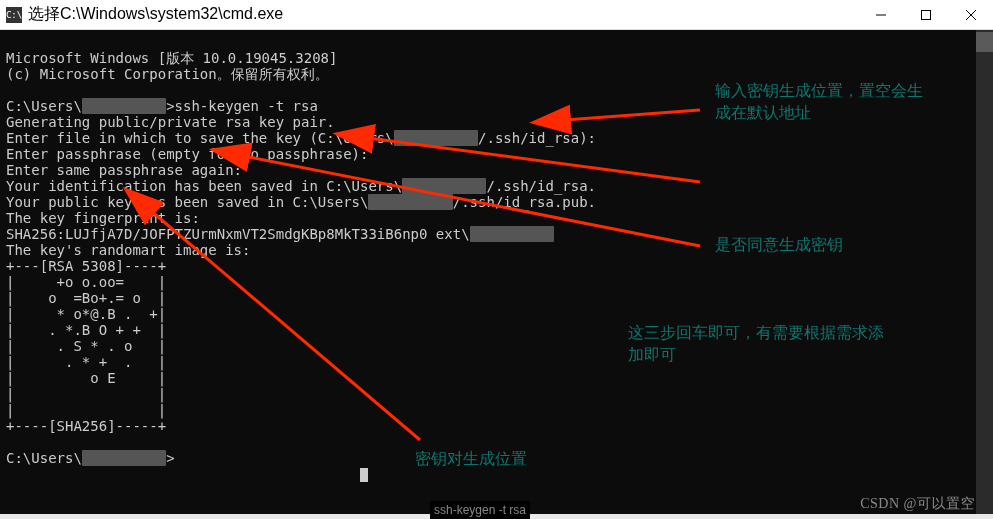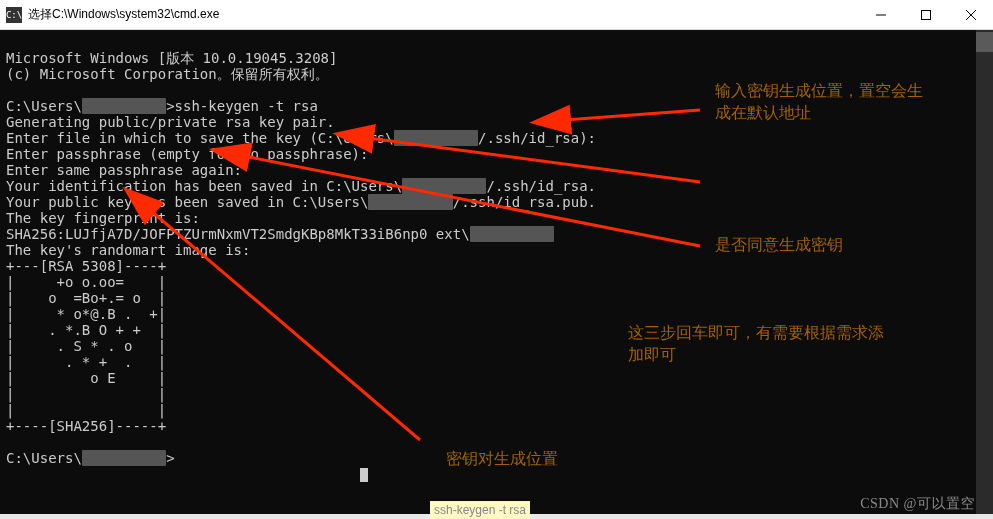--- a/index.html
+++ b/index.html
@@ -1,31 +1,31 @@
 <!DOCTYPE html>
 <html><head>
   <meta charset="utf-8">
   <style>
     * { margin: 0; padding: 0; box-sizing: border-box; }
     body { width: 993px; height: 519px; font-family: "Microsoft YaHei", Arial, sans-serif; background: #e8e8e8; position: relative; overflow: hidden; }
     .titlebar { height: 30px; background: #fff; display: flex; align-items: center; border-bottom: 1px solid #ddd; }
     .titlebar-icon { width: 16px; height: 16px; margin: 0 6px; background: #333; display: flex; align-items: center; justify-content: center; font-size: 9px; color: #fff; font-family: monospace; }
-    .titlebar-title { font-size: 12px; color: #000; flex: 1; }
+    .titlebar-title { font-size: 16px; color: #000; flex: 1; }
     .titlebar-controls { display: flex; height: 100%; }
     .titlebar-btn { width: 45px; height: 100%; display: flex; align-items: center; justify-content: center; font-size: 14px; color: #000; }
     .titlebar-btn svg { width: 10px; height: 10px; }
     .terminal { background: #0c0c0c; color: #ccc; font-family: "NSimSun", "SimSun", Consolas, monospace; font-size: 14px; line-height: 16px; padding: 4px 6px; height: 484px; position: relative; white-space: pre; overflow: hidden; }
     .terminal .redact { background: #555; color: transparent; border-radius: 1px; }
     .scrollbar { position: absolute; right: 0; top: 30px; width: 17px; height: 484px; background: #2b2b2b; }
     .scrollbar-thumb { background: #5a5a5a; width: 100%; height: 20px; position: absolute; top: 2px; }
-    .annot { position: absolute; color: #a16207; font-size: 16px; font-family: "Microsoft YaHei", sans-serif; line-height: 1.4; font-weight: 500; }
+    .annot { position: absolute; color: #0f766e; font-size: 16px; font-family: "Microsoft YaHei", sans-serif; line-height: 1.4; font-weight: 500; }
     .arrow { position: absolute; pointer-events: none; }
     .cursor { display: inline-block; width: 8px; height: 14px; background: #ccc; vertical-align: middle; }
     .watermark { position: absolute; right: 18px; bottom: 6px; color: rgba(220,220,220,0.6); font-size: 14px; font-family: "Microsoft YaHei"; letter-spacing: 0.5px; }
-    .bottom-fragment { position: absolute; bottom: 0; left: 430px; font-size: 12px; color: #888; background: #fef9c3; padding: 2px 4px; }
+    .bottom-fragment { position: absolute; bottom: 0; left: 430px; font-size: 12px; color: #888; background: #000000; padding: 2px 4px; }
   </style>
 </head>
 <body>
 
 <div class="titlebar">
   <div class="titlebar-icon">C:\</div>
   <div class="titlebar-title">选择C:\Windows\system32\cmd.exe</div>
   <div class="titlebar-controls">
     <div class="titlebar-btn">
       <svg viewBox="0 0 10 10">
@@ -99,17 +99,17 @@
 <div class="annot" style="left:715px; top:80px;">
   <span>输入密钥生成位置，置空会生</span><br><span>成在默认地址</span>
 </div>
 <div class="annot" style="left:715px; top:160px;">
   <br>
 </div>
 <div class="annot" style="left:715px; top:234px;">是否同意生成密钥</div>
 <div class="annot" style="left:628px; top:322px;">
   <span>这三步回车即可，有需要根据需求添</span><br><span>加即可</span>
 </div>
-<div class="annot" style="left:415px; top:448px;margin-left:31px;">密钥对生成位置</div>
+<div class="annot" style="left:415px; top:448px;">密钥对生成位置</div>
 
 <div class="watermark">CSDN @可以置空</div>
 
 <div class="bottom-fragment">ssh-keygen -t rsa</div>
 
 </body></html>

